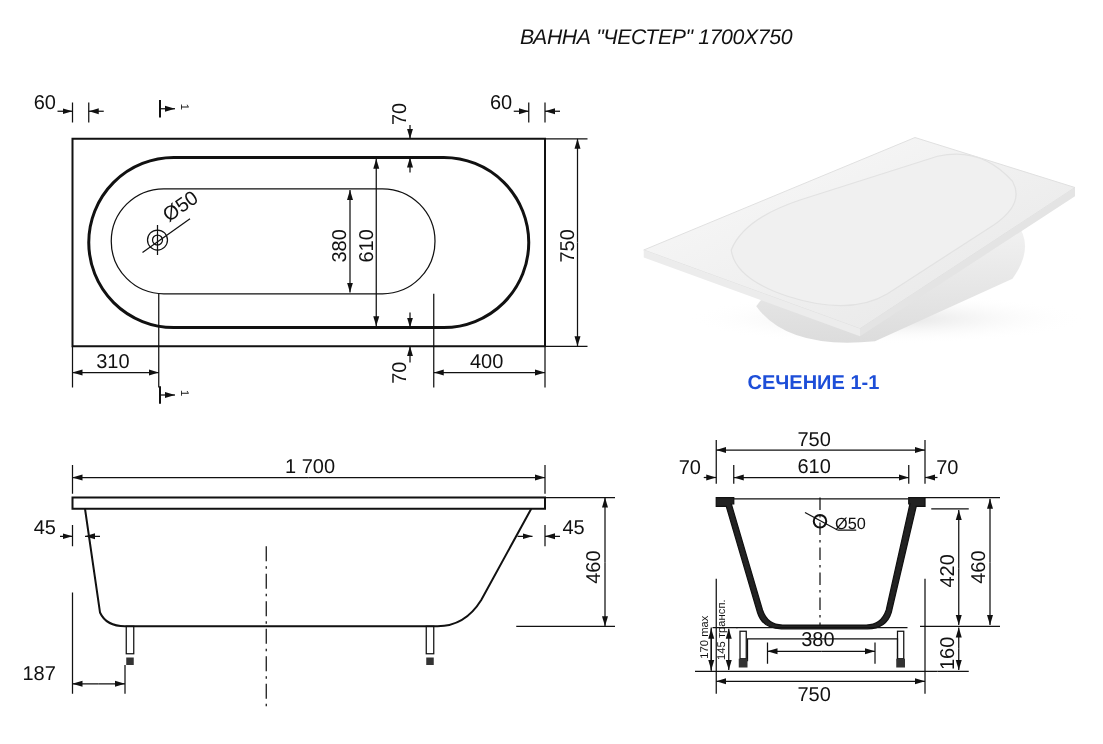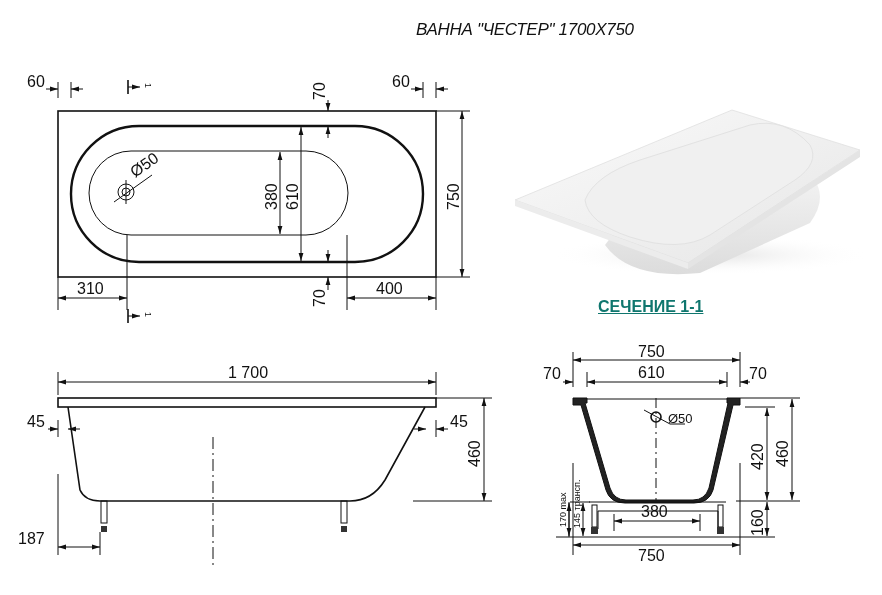--- a/index.html
+++ b/index.html
@@ -1,18 +1,18 @@
 <!DOCTYPE html>
 <html><head>
 <meta charset="utf-8">
 <style>
   html, body { margin: 0; padding: 0; background: #ffffff; }
   body { width: 882px; height: 595px; position: relative; overflow: hidden; font-family: "Liberation Sans", sans-serif; }
   .title { position: absolute; left: 416px; top: 20px; font-size: 17px; font-style: italic; color: #111; letter-spacing: -0.3px; }
-  .section-label { position: absolute; left: 598px; top: 298px; font-size: 16px; font-weight: bold; color: #0f766e; text-decoration: underline; }
+  .section-label { position: absolute; left: 598px; top: 298px; font-size: 16px; font-weight: bold; color: #1d4ed8; }
   svg { position: absolute; left: 0; top: 0; }
   .dim { font-family: "Liberation Sans", sans-serif; font-size: 16px; fill: #111; }
   .dim-sm { font-family: "Liberation Sans", sans-serif; font-size: 9px; fill: #111; }
   .thin { stroke: #111; stroke-width: 1; fill: none; }
   .med { stroke: #111; stroke-width: 1.6; fill: none; }
   .thick { stroke: #111; stroke-width: 2.4; fill: none; }
   .photo { position: absolute; left: 510px; top: 105px; width: 355px; height: 175px; }
 </style>
 </head>
 <body>

